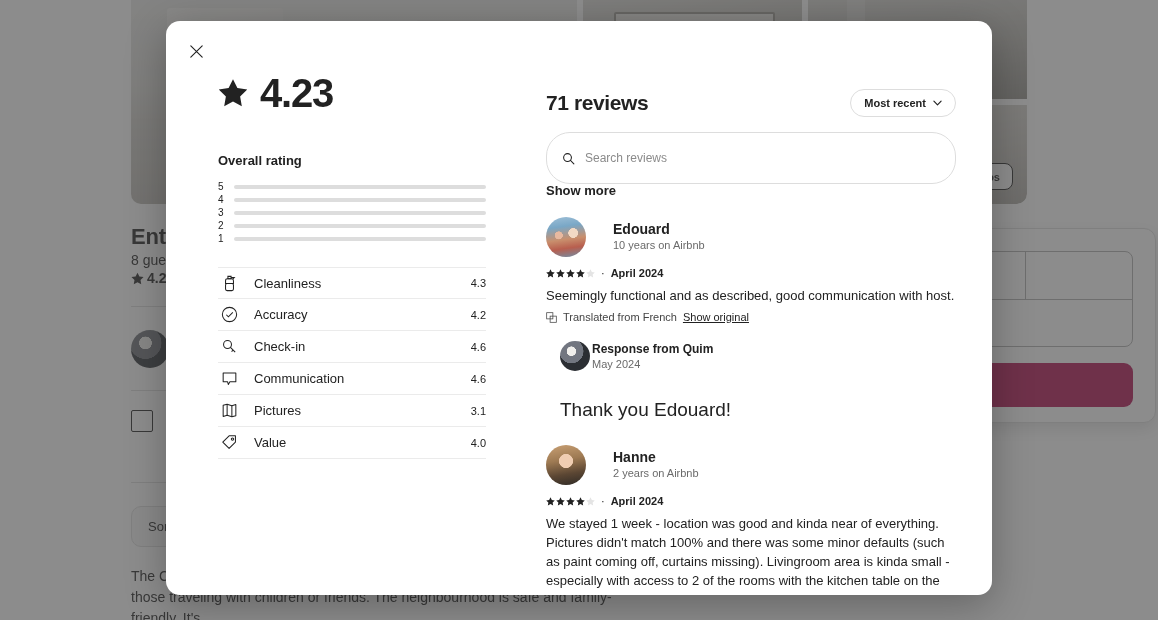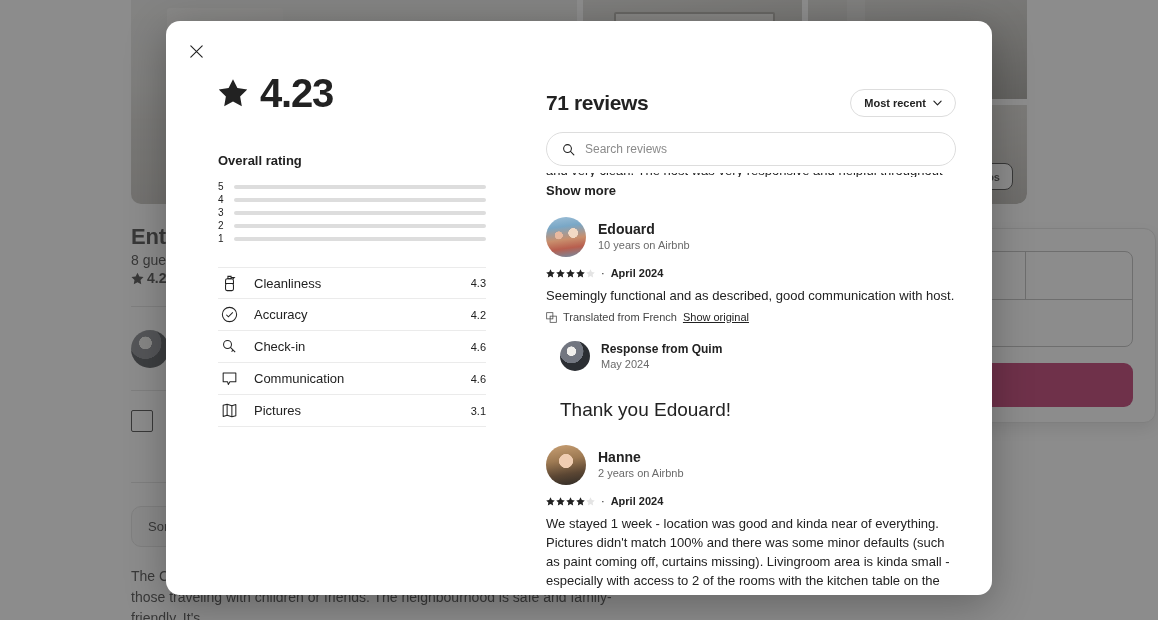--- a/index.html
+++ b/index.html
@@ -442,21 +442,21 @@
   .search-wrap {
     position: absolute;
     left: 30px; right: 36px;
     top: 111px;
     z-index: 3;
     background: #fff;
   }
   .search-box {
     border: 1px solid #dddddd;
     border-radius: 24px;
-    height: 34px;
+    height: 52px;
     display: flex;
     align-items: center;
     gap: 10px;
     padding: 0 15px;
     background: #ffffff;
   }
   .search-input {
     border: none;
     outline: none;
     flex: 1;
@@ -491,21 +491,21 @@
     font-weight: 600;
     color: #222222;
     cursor: pointer;
   }
 
   .review { padding-top: 22px; }
 
   .rev-user {
     display: flex;
     align-items: center;
-    gap: 12px;
+    gap: 27px;
     margin-bottom: 10px;
   }
   .avatar {
     width: 40px; height: 40px;
     border-radius: 50%;
     flex: none;
     overflow: hidden;
     background: #dcdcdc;
   }
   .av-edouard {
@@ -569,21 +569,21 @@
     cursor: pointer;
   }
 
   .host-resp {
     margin-top: 18px;
     padding-left: 14px;
   }
   .host-resp-head {
     display: flex;
     align-items: center;
-    gap: 11px;
+    gap: 2px;
   }
   .host-av {
     width: 30px; height: 30px;
     border-radius: 50%;
     flex: none;
   }
   .host-name {
     font-size: 12px;
     font-weight: 600;
     color: #222222;
@@ -761,20 +761,30 @@
             <span class="cat-icon">
               <svg width="19" height="19" viewBox="0 0 24 24" fill="none" stroke="#222" stroke-width="1.3">
                 <path d="M4 5.5l5-1.5 6 2 5-1.5v14l-5 1.5-6-2-5 1.5z" stroke-linejoin="round"></path>
                 <path d="M9 4v14.5M15 6v14"></path>
               </svg>
             </span>
             <span class="cat-name">Pictures</span>
             <span class="cat-val">3.1</span>
           </div>
 
+          <div class="cat-row">
+            <span class="cat-icon">
+              <svg width="19" height="19" viewBox="0 0 24 24" fill="none" stroke="#222" stroke-width="1.3">
+                <path d="M3.5 11.5l8-8h8v8l-8 8z" stroke-linejoin="round"></path>
+                <circle cx="15.8" cy="7.7" r="1.5"></circle>
+              </svg>
+            </span>
+            <span class="cat-name">Value</span>
+            <span class="cat-val">4.0</span>
+          </div>
 
         </div>
       </div>
 
       <div class="right-col">
 
         <div class="rev-head">
           <div class="rev-count">71 reviews</div>
           <button class="sort-btn">
             <span>Most recent</span>

